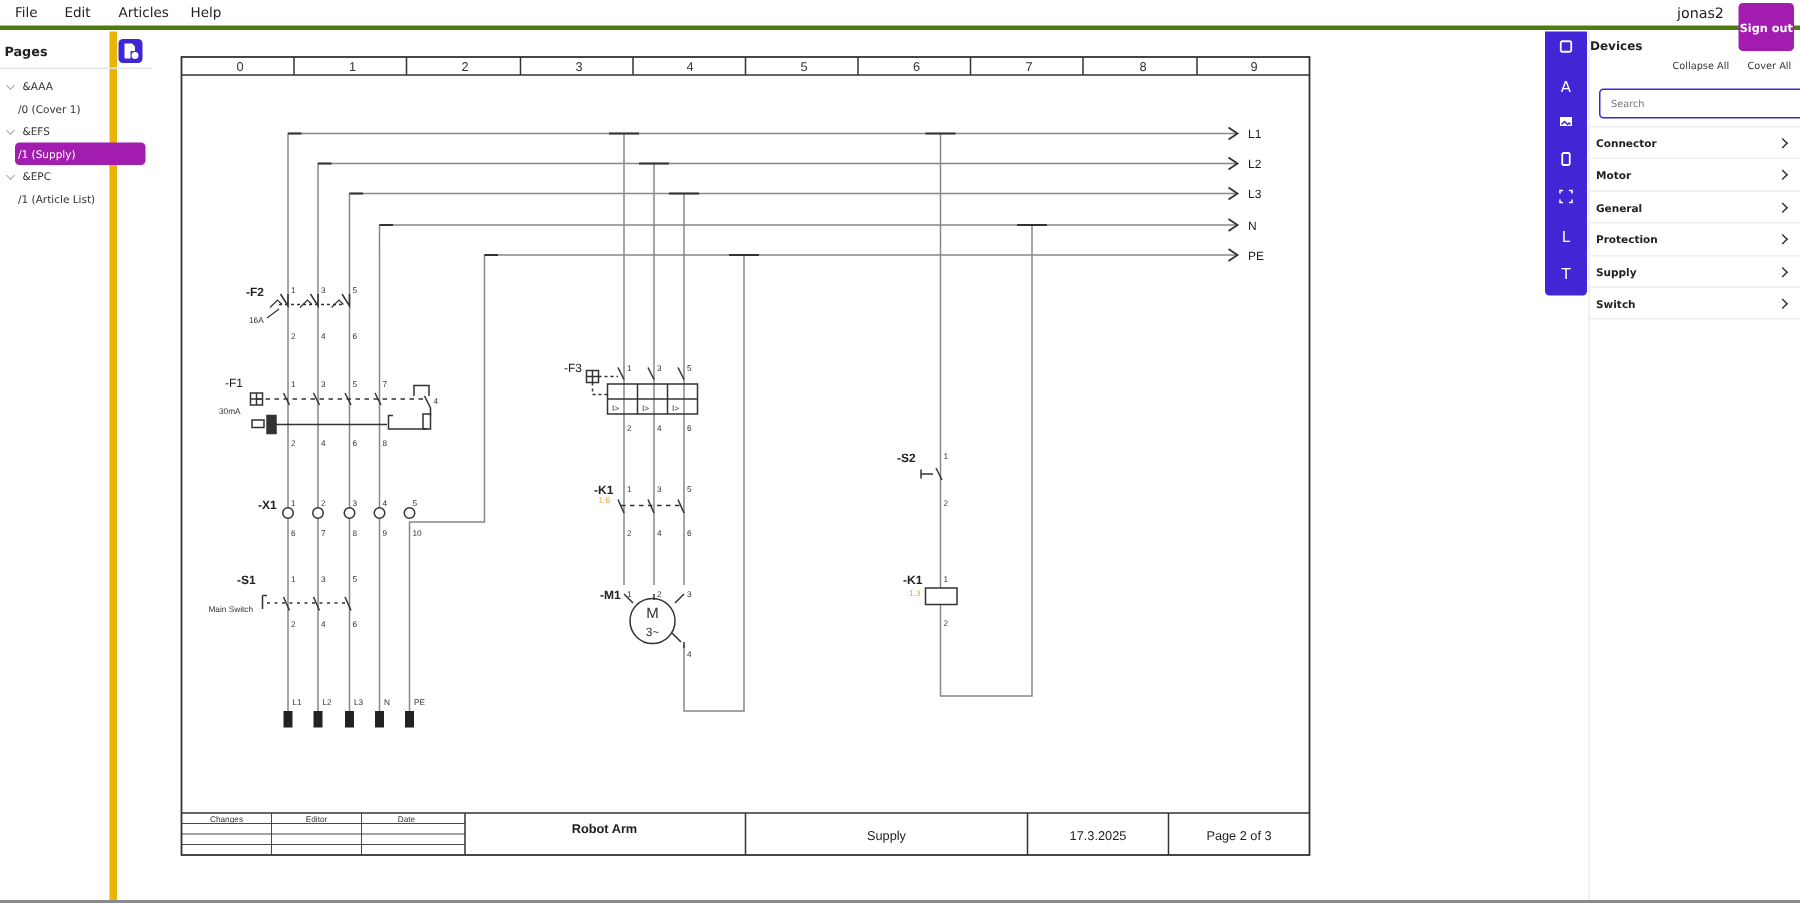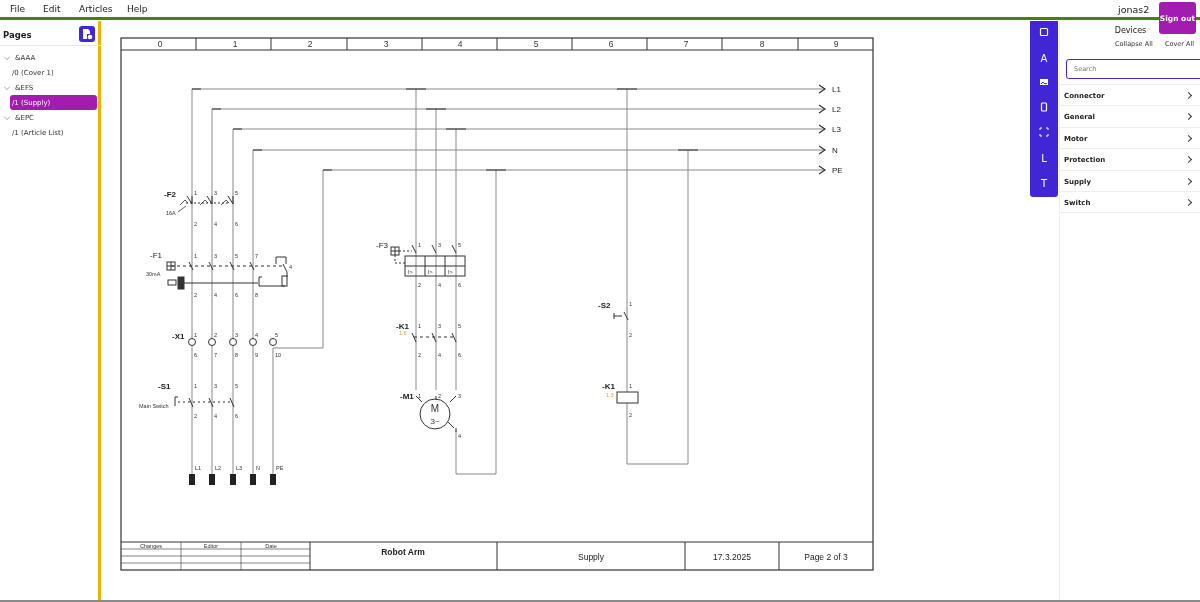--- a/index.html
+++ b/index.html
@@ -1,34 +1,34 @@
 <!DOCTYPE html>
 <html><head>
 <meta charset="utf-8">
 <style>
 *{box-sizing:border-box;margin:0;padding:0}
 html,body{width:1200px;height:602px;overflow:hidden;background:#fff;font-family:"DejaVu Sans",sans-serif;color:#222}
 .menubar{position:absolute;left:0;top:0;width:1200px;height:20px;border-bottom:3px solid #4d7c0f;font-size:9px}
 .menubar .mi{position:absolute;top:4px}
 .user{position:absolute;left:1118px;top:4px;font-size:9.5px;color:#222}
 .signout{position:absolute;left:1159px;top:2px;width:37px;height:32px;background:#a21caf;color:#fff;border:none;border-radius:3px;font-size:7.5px;font-weight:bold;font-family:"DejaVu Sans",sans-serif}
-.leftpanel{position:absolute;left:0;top:21px;width:101px;height:581px;border-right:3px solid #eab308}
+.leftpanel{position:absolute;left:0;top:21px;width:78px;height:581px;border-right:5px solid #eab308}
 .pages-title{position:absolute;left:3px;top:9px;font-size:8.5px;font-weight:bold}
 .pages-btn{position:absolute;left:79px;top:5px;width:16px;height:16px;background:#4126d6;border-radius:3px;border:none}
 .pages-sep{position:absolute;left:0;top:24px;width:101px;border-top:1px solid #e6e6e6}
 .tree{position:absolute;left:0;font-size:7px;color:#333}
 .tree .chev{position:absolute;left:4px;top:0;width:6px;height:6px;border-right:1px solid #aaa;border-bottom:1px solid #aaa;transform:rotate(45deg) scale(.7)}
 .leaf{position:absolute;left:10px;width:87px;height:15px;font-size:7px;color:#333;padding:4px 0 0 2px;border-radius:3px}
 .leaf.sel{background:#a21caf;color:#fff}
 .canvas{position:absolute;left:101px;top:21px;width:928px;height:581px;background:#fff}
 .bottombar{position:absolute;left:0;top:600px;width:1200px;height:2px;background:#8a8a8a}
 .toolbar{position:absolute;left:1030px;top:21px;width:28px;height:176px;background:#4126d6;border-radius:0 0 3px 3px}
 .tb{position:absolute;left:0;width:28px;height:22px;color:#fff;font-size:10px;text-align:center;line-height:22px}
 .devices{position:absolute;left:1059px;top:21px;width:141px;height:581px;border-left:1px solid #eee}
-.dev-title{position:absolute;left:0;width:141px;top:5px;text-align:center;font-size:8px;font-weight:normal}
+.dev-title{position:absolute;left:0;width:141px;top:5px;text-align:left;font-size:8px;font-weight:bold}
 .dev-collapse{position:absolute;left:55px;top:19px;font-size:6.5px;color:#333}
 .dev-expand{position:absolute;left:105px;top:19px;font-size:6.5px;color:#333}
 .dev-search{position:absolute;left:6px;top:38px;width:140px;height:20px;border:1px solid #4126d6;border-radius:3px;font-size:6.5px;padding-left:7px;color:#999;font-family:"DejaVu Sans",sans-serif}
 .dev-list{position:absolute;left:0;top:63px;width:141px;border-top:1px solid #eee}
 .dev-item{height:21.4px;border-bottom:1px solid #eee;position:relative;font-size:7px;font-weight:bold;padding:7px 0 0 4px;color:#222}
 .dev-item .arrow{position:absolute;right:10px;top:8px;width:5px;height:5px;border-right:1px solid #333;border-bottom:1px solid #333;transform:rotate(-45deg)}
 svg text{font-family:"Liberation Sans",sans-serif}
 </style>
 </head>
 <body>
@@ -335,21 +335,21 @@
   <div class="tb" style="top:152px"><span>T</span></div>
 </div>
 
 <div class="devices">
   <div class="dev-title">Devices</div>
   <span class="dev-collapse">Collapse All</span>
   <span class="dev-expand">Cover All</span>
   <input class="dev-search" placeholder="Search" style="">
   <div class="dev-list">
     <div class="dev-item"><span>Connector</span><span class="arrow"></span></div>
+    <div class="dev-item"><span>Motor</span><span class="arrow"></span></div>
     <div class="dev-item"><span>General</span><span class="arrow"></span></div>
-    <div class="dev-item"><span>Motor</span><span class="arrow"></span></div>
     <div class="dev-item"><span>Protection</span><span class="arrow"></span></div>
     <div class="dev-item"><span>Supply</span><span class="arrow"></span></div>
     <div class="dev-item"><span>Switch</span><span class="arrow"></span></div>
   </div>
 </div>
 
 <div class="bottombar"></div>
 
 </body></html>

